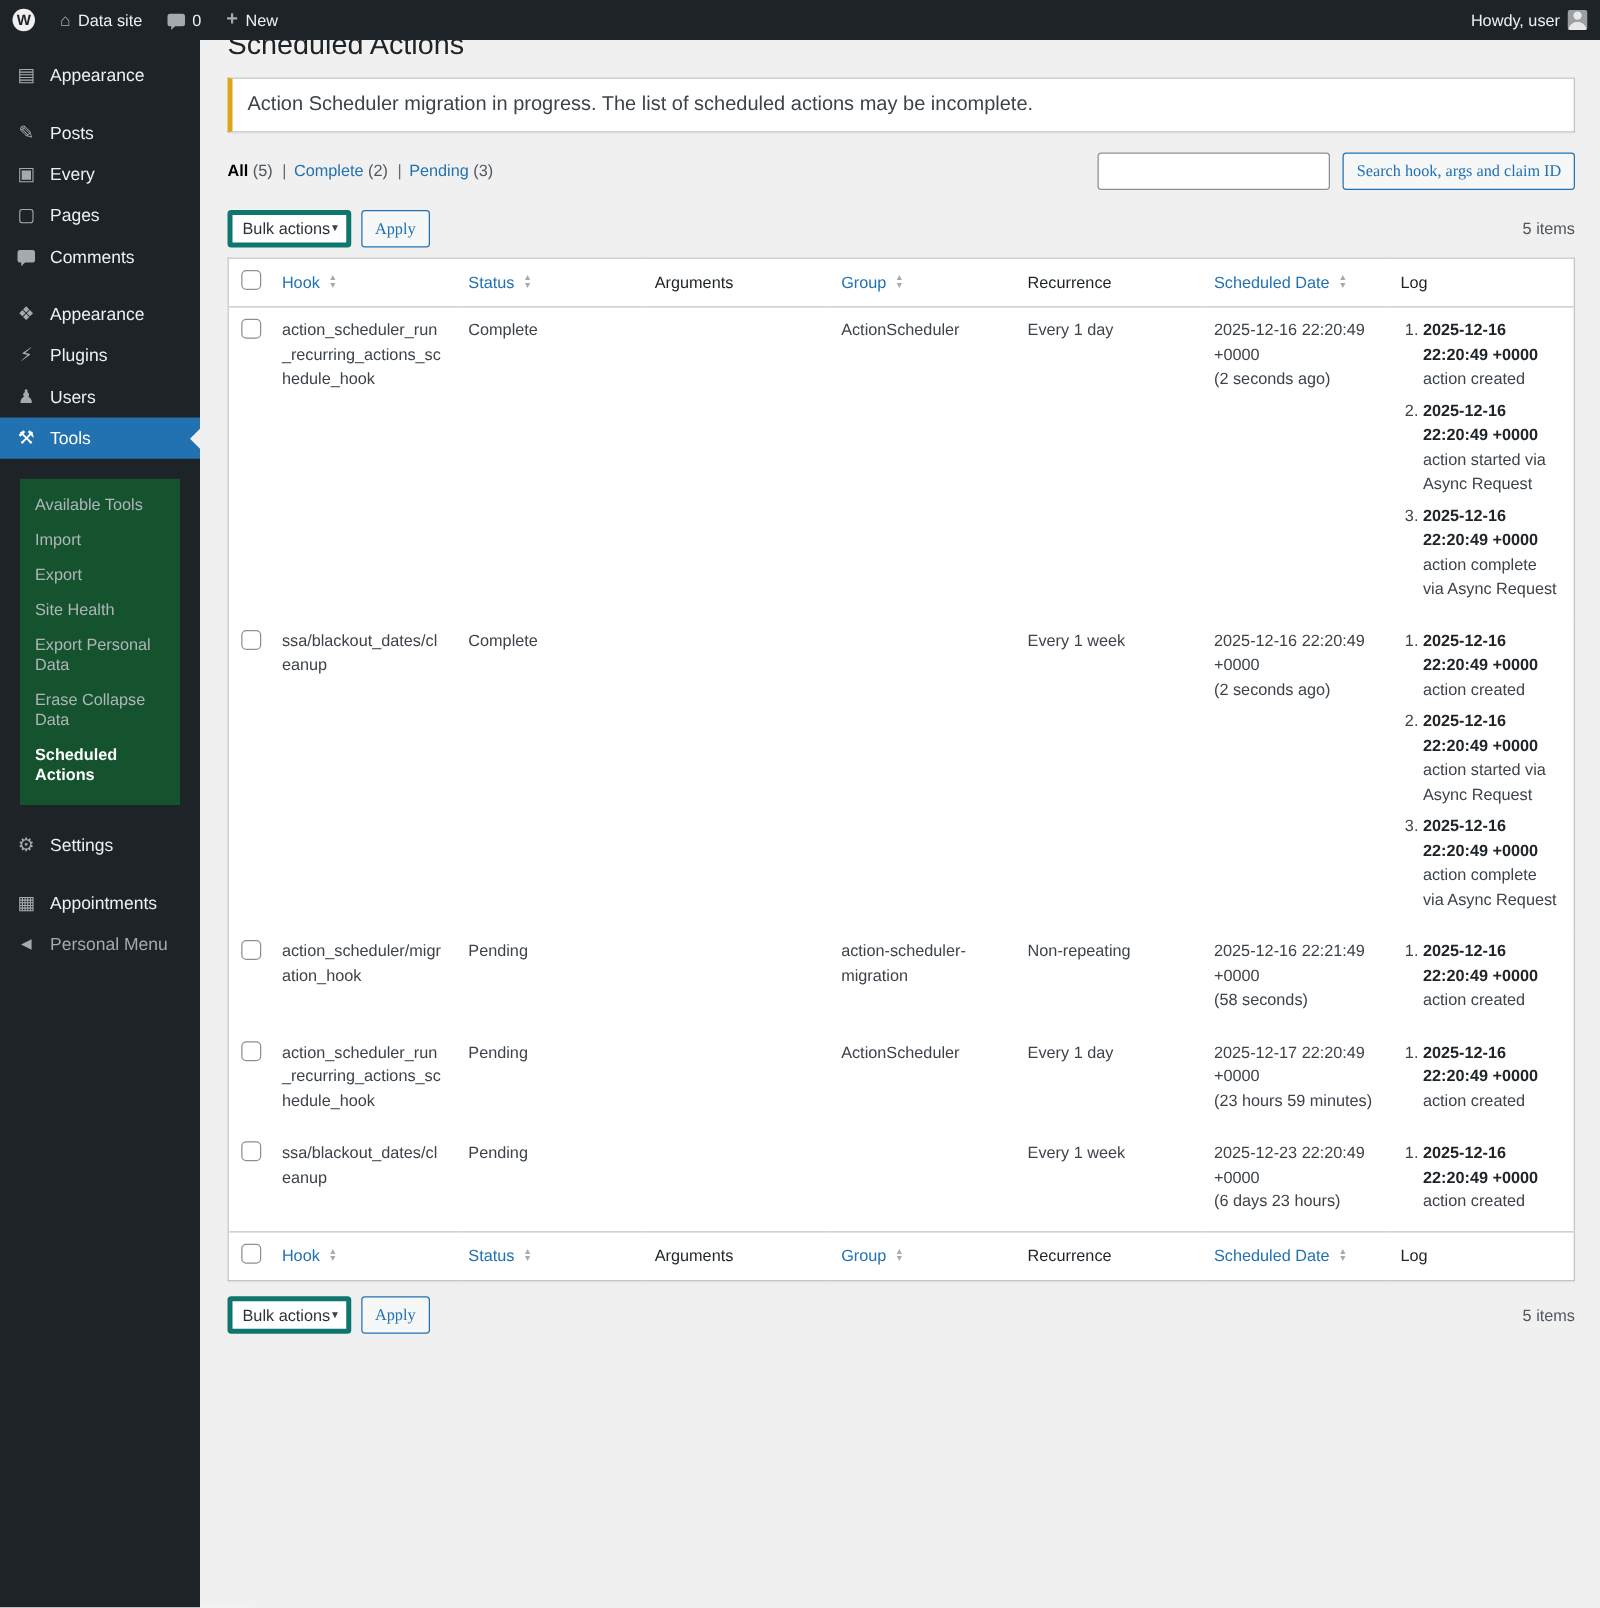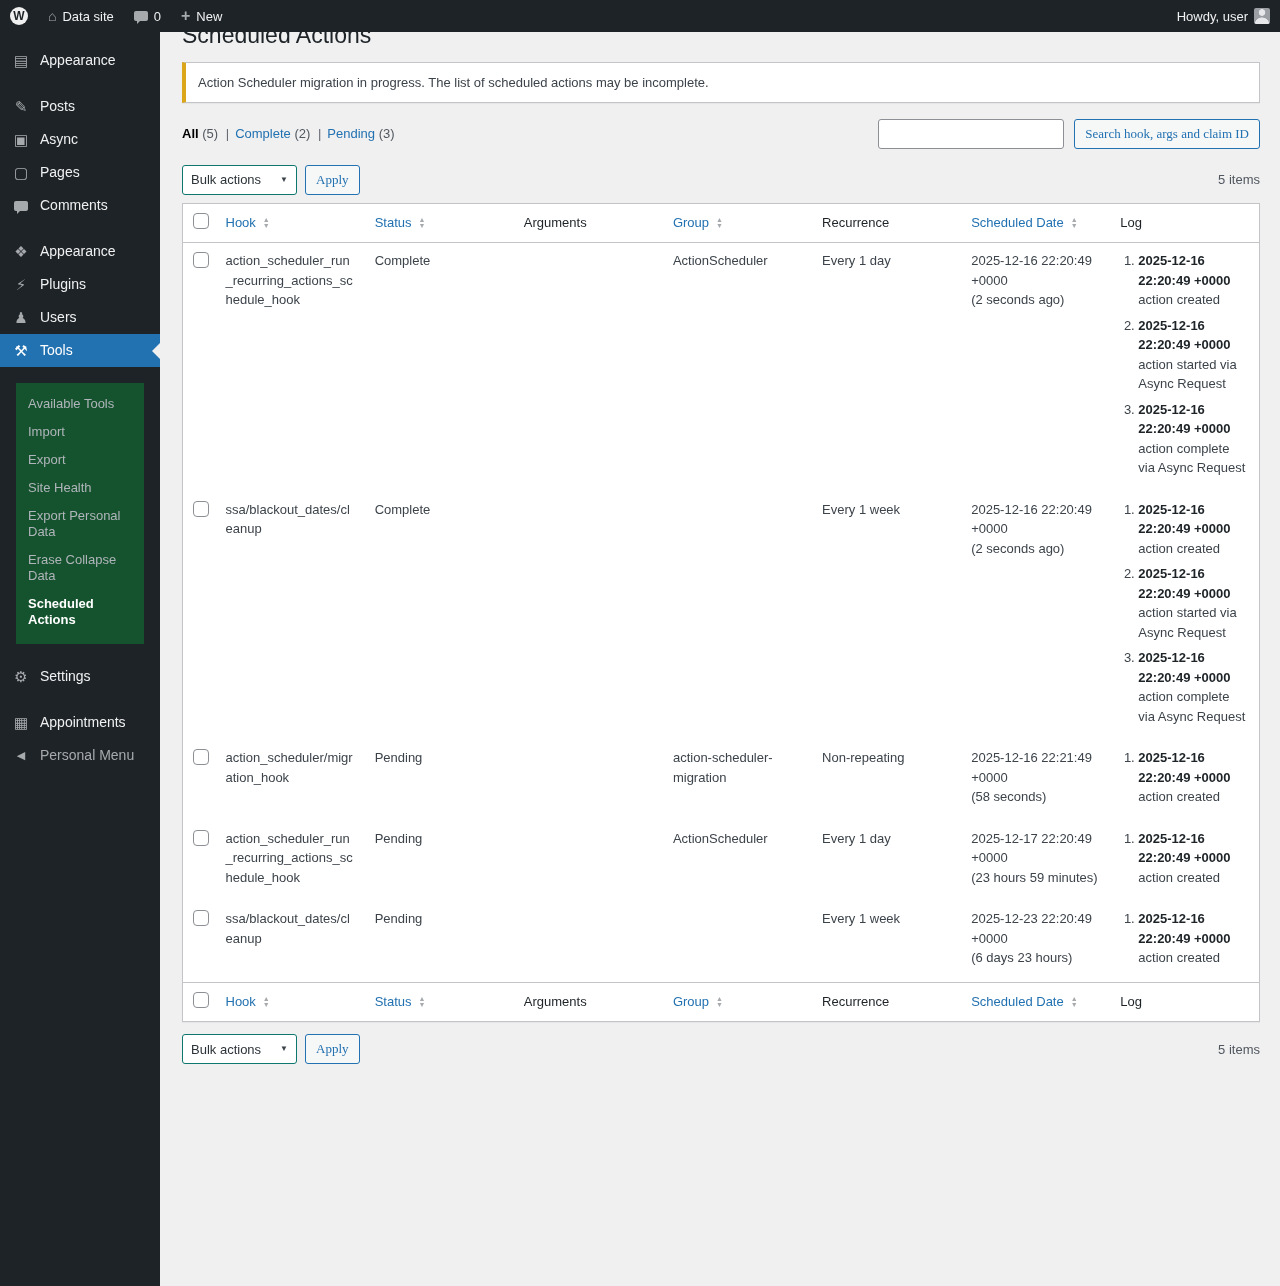--- a/index.html
+++ b/index.html
@@ -33,37 +33,37 @@
   .menu-item.collapse .menu-icon { font-size:11px; }
 
   
   .content { margin-left:160px; padding:0 20px 0 22px; position:relative; }
   .screen-meta { position:absolute; top:0; right:20px; display:flex; gap:11px; }
   .screen-meta-toggle { background:#fff; border:1px solid #c3c4c7; border-top:none; border-radius:0 0 2px 2px; color:#646970; font-size:13px; padding:5px 12px 6px; height:28px; display:flex; align-items:center; gap:7px; cursor:pointer; font-family:inherit; }
   .chev { font-size:8px; color:#787c82; line-height:1; }
   h1.page-title { margin:0; padding:21px 0 8px; font-size:23px; font-weight:400; color:#1d2327; line-height:1.3; }
 
   .notice { background:#fff; border:1px solid #c3c4c7; border-left:4px solid #dba617; box-shadow:0 1px 1px rgba(0,0,0,.04); margin:3px 0 16px; padding:1px 12px; }
-  .notice p { margin:11px 0; font-size:13px; color:#3c434a; }
+  .notice p { margin:11px 0; font-size:16px; color:#3c434a; }
 
   .filters-row { display:flex; justify-content:space-between; align-items:center; margin:14px 0 0; min-height:30px; }
   .subsubsub { list-style:none; margin:0; padding:0; display:flex; align-items:center; gap:6px; font-size:13px; }
   .subsubsub a { color:#2271b1; text-decoration:none; cursor:pointer; }
   .subsubsub a.current { color:#000; font-weight:700; }
   .subsubsub .count { color:#50575e; font-weight:400; }
   .subsubsub .sep { color:#646970; margin-left:4px; }
   .search-box { display:flex; align-items:center; gap:10px; }
   .search-box input { width:186px; height:30px; border:1px solid #8c8f94; border-radius:3px; padding:0 8px; font-size:13px; background:#fff; font-family:inherit; color:#2c3338; }
   .button { background:#f6f7f7; border:1px solid #2271b1; border-radius:3px; color:#2271b1; font-size:13px; padding:0 10px; height:30px; cursor:pointer; font-family:Liberation Serif, serif; line-height:28px; }
 
   .tablenav { display:flex; justify-content:space-between; align-items:center; margin:16px 0 8px; }
   .tablenav.bottom { margin:12px 0 0; }
   .bulkactions { display:flex; align-items:center; gap:8px; }
   .select-wrap { position:relative; display:inline-block; }
-  .select-wrap select { appearance:none; -webkit-appearance:none; background:#fff; border:1px solid #0f766e; border-radius:3px; padding:0 34px 0 8px; font-size:13px; color:#2c3338; height:30px; font-family:inherit; cursor:pointer; }
+  .select-wrap select { appearance:none; -webkit-appearance:none; background:#fff; border:4px solid #0f766e; border-radius:3px; padding:0 12px 0 8px; font-size:13px; color:#2c3338; height:30px; font-family:inherit; cursor:pointer; }
   .select-wrap .chev { position:absolute; right:9px; top:50%; transform:translateY(-50%); pointer-events:none; color:#3c434a; }
   .items-count { color:#50575e; font-size:13px; }
 
   
   table.wp-list-table { width:100%; border-collapse:collapse; table-layout:fixed; background:#fff; border:1px solid #c3c4c7; box-shadow:0 1px 1px rgba(0,0,0,.04); }
   .wp-list-table th, .wp-list-table td { text-align:left; vertical-align:top; padding:8px 10px; font-size:13px; font-weight:400; line-height:1.5; color:#3c434a; }
   .wp-list-table thead tr { border-bottom:1px solid #c3c4c7; }
   .wp-list-table tfoot tr { border-top:1px solid #c3c4c7; }
   .check-column { width:33px; padding:9px 0 8px 10px !important; }
   .wp-list-table thead th, .wp-list-table tfoot th { color:#1d2327; padding-top:9px; padding-bottom:9px; }
@@ -117,21 +117,21 @@
       <li class="menu-item">
         <span class="menu-icon">▤</span>
         <span>Appearance</span>
       </li>
       <li class="menu-item separated">
         <span class="menu-icon">✎</span>
         <span>Posts</span>
       </li>
       <li class="menu-item">
         <span class="menu-icon">▣</span>
-        <span>Async</span>
+        <span>Every</span>
       </li>
       <li class="menu-item">
         <span class="menu-icon">▢</span>
         <span>Pages</span>
       </li>
       <li class="menu-item">
         <span class="menu-icon"><span class="bubble-icon"></span></span>
         <span>Comments</span>
       </li>
       <li class="menu-item separated">

